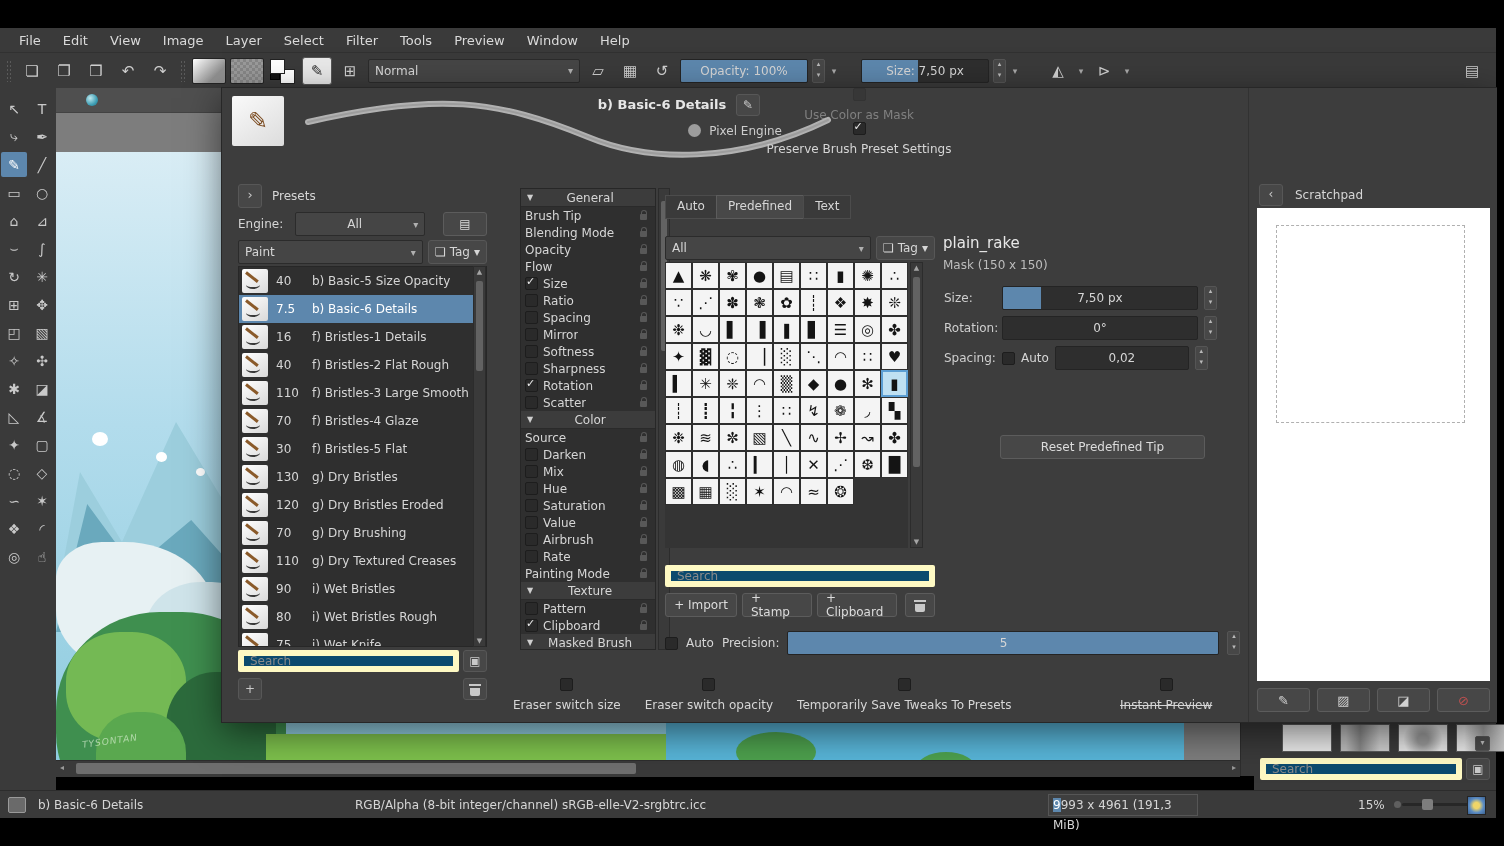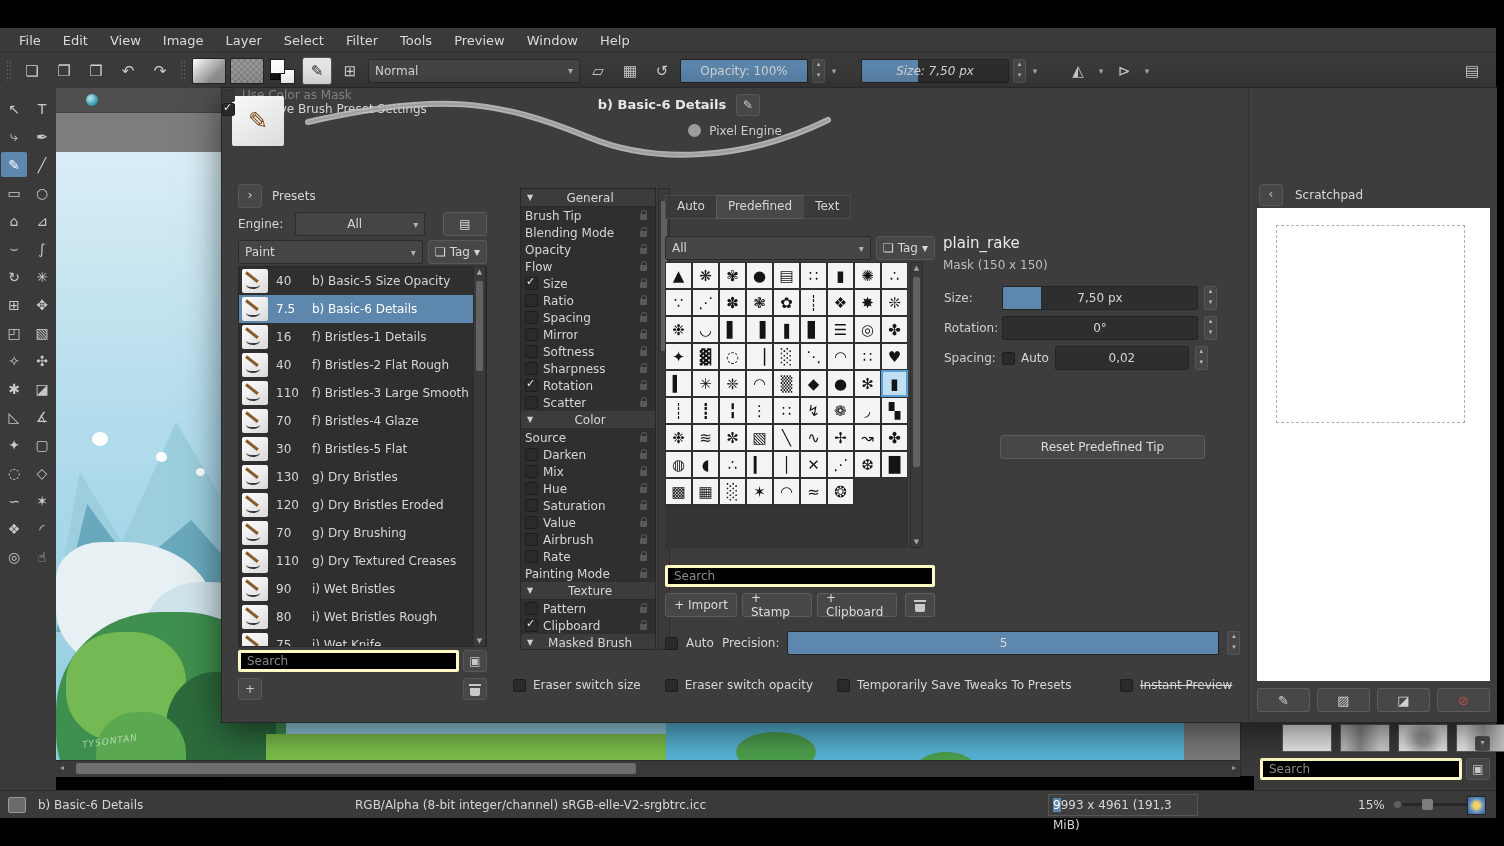--- a/index.html
+++ b/index.html
@@ -28,21 +28,21 @@
   .dd{background:#454545;border:1px solid #2b2b2b;border-radius:2px;height:24px;display:flex;
     align-items:center;padding:0 6px;box-sizing:border-box;}
   .dd .lbl{flex:1;}
   .dd .arr{color:#b0b0b0;font-size:10px;margin-left:6px;}
   #tb-blend{width:212px;}
   .slider{background:#2e2e2e;border:1px solid #242424;border-radius:2px;position:relative;overflow:hidden;height:24px;box-sizing:border-box;}
   .slider .fill{position:absolute;left:0;top:0;bottom:0;background:#5d87ad;}
   .slider .val{position:relative;text-align:center;line-height:22px;white-space:nowrap;}
   #tb-opacity{width:128px;}
   #tb-opacity .fill{width:100%;}
-  #tb-size{width:148px;font-style:italic;}
+  #tb-size{width:128px;}
   #tb-size .fill{width:56px;}
   .spin{width:13px;height:24px;display:flex;flex-direction:column;background:#474747;
     border:1px solid #555;border-radius:2px;box-sizing:border-box;flex:none;}
   .spin div{flex:1;font-size:7px;line-height:9px;text-align:center;color:#b9b9b9;}
   .mini{width:10px;font-size:9px;color:#a8a8a8;text-align:center;flex:none;}
   #tb-docker{position:absolute;right:10px;top:5px;}
   
   #toolbox{position:absolute;left:0;top:88px;width:56px;height:702px;background:#3a3a3a;
     display:grid;grid-template-columns:26px 26px;justify-content:center;align-content:start;
     gap:3px 2px;padding-top:8px;box-sizing:border-box;}
@@ -83,21 +83,21 @@
   .dthumb{width:48px;height:26px;border:1px solid #5a5a5a;background:#e9e9e9;}
   .dthumb.teal{background:#eee radial-gradient(circle at 30% 50%,#2f9aa0 3px,transparent 4px),
     #eee radial-gradient(circle at 60% 40%,#23777c 3px,transparent 4px),#e7e7e7;}
   .dthumb.gray{background:linear-gradient(90deg,#bbb 10%,#888 40%,#ccc 80%),#eee;}
   .dthumb.light{background:radial-gradient(circle at 50% 55%,#9a9a9a 20%,#e5e5e5 70%);}
   .dthumb.gray2{background:linear-gradient(90deg,#e8e8e8 15%,#9a9a9a 55%,#c5c5c5);}
   #docker-scrollarr{position:absolute;right:6px;top:648px;width:13px;height:13px;background:#4a4a4a;
     border:1px solid #555;color:#bbb;font-size:8px;text-align:center;line-height:12px;border-radius:2px;}
   .searchrow{position:absolute;display:flex;gap:4px;align-items:center;}
   #docker-search-row{left:6px;right:6px;top:670px;}
-  .search-input{flex:1;background:#000000;border:3px solid #fef9c3;border-radius:2px;height:22px;
+  .search-input{flex:1;background:#0c4a6e;border:6px solid #fef9c3;border-radius:2px;height:22px;
     color:#d6d6d6;font-family:inherit;font-size:12px;padding:0 6px;box-sizing:border-box;}
   .search-input::placeholder{color:#8b8b8b;}
   .sqbtn{width:24px;height:22px;background:#474747;border:1px solid #575757;border-radius:3px;
     display:flex;align-items:center;justify-content:center;color:#c9c9c9;font-size:12px;flex:none;box-sizing:border-box;}
   
   #popup{position:absolute;left:222px;top:88px;width:1274px;height:634px;background:#3d3d3d;
     box-shadow:0 0 0 1px #272727,0 10px 34px rgba(0,0,0,.55);}
   #hdr-thumb{position:absolute;left:10px;top:8px;width:52px;height:50px;background:linear-gradient(145deg,#fafafa,#dcdcdc);
     border-radius:2px;display:flex;align-items:center;justify-content:center;color:#7a4a1f;font-size:24px;}
   #hdr-stroke{position:absolute;left:66px;top:4px;}
@@ -188,21 +188,21 @@
   #row-size{left:722px;top:198px;}  #row-size .slider{width:196px;} #row-size .fill{width:38px;}
   #row-rot{left:722px;top:228px;}   #row-rot .slider{width:196px;}
   #row-spc{left:722px;top:258px;}   #row-spc .slider{width:134px;}
   #row-usecolor{left:778px;top:291px;color:#808080;}
   #row-preserve{left:778px;top:319px;}
   #btn-reset{position:absolute;left:778px;top:347px;width:205px;height:24px;}
   
   #precision-row{left:443px;top:543px;position:absolute;display:flex;align-items:center;gap:8px;}
   #precision-row .slider{width:432px;}
   #precision-row .fill{width:100%;}
-  .cbrow{display:flex;align-items:center;gap:7px;}
+  .cbrow{display:flex;align-items:center;gap:7px;flex-direction:column;}
   #popup-footer{position:absolute;left:291px;top:590px;width:715px;display:flex;gap:24px;}
   #instant-row{position:absolute;left:898px;top:590px;}
   #instant-row .strike{text-decoration:line-through;}
   
   #scratch-col{position:absolute;left:1026px;top:0;width:248px;height:634px;background:#3d3d3d;border-left:1px solid #323232;}
   #scratch-head{position:absolute;left:10px;top:96px;display:flex;align-items:center;gap:12px;}
   #scratch-back{width:22px;height:20px;background:#474747;border:1px solid #575757;border-radius:3px;
     color:#c9c9c9;text-align:center;line-height:18px;}
   #scratch-canvas{position:absolute;left:8px;top:120px;width:233px;height:473px;background:#fff;}
   #scratch-dashed{position:absolute;left:19px;top:17px;width:187px;height:196px;border:1px dashed #b0b0b0;}

